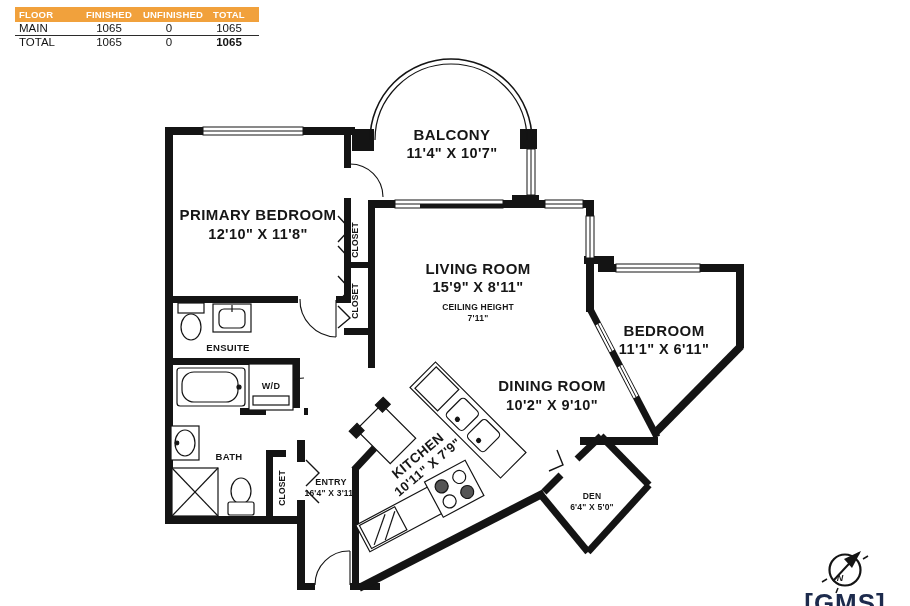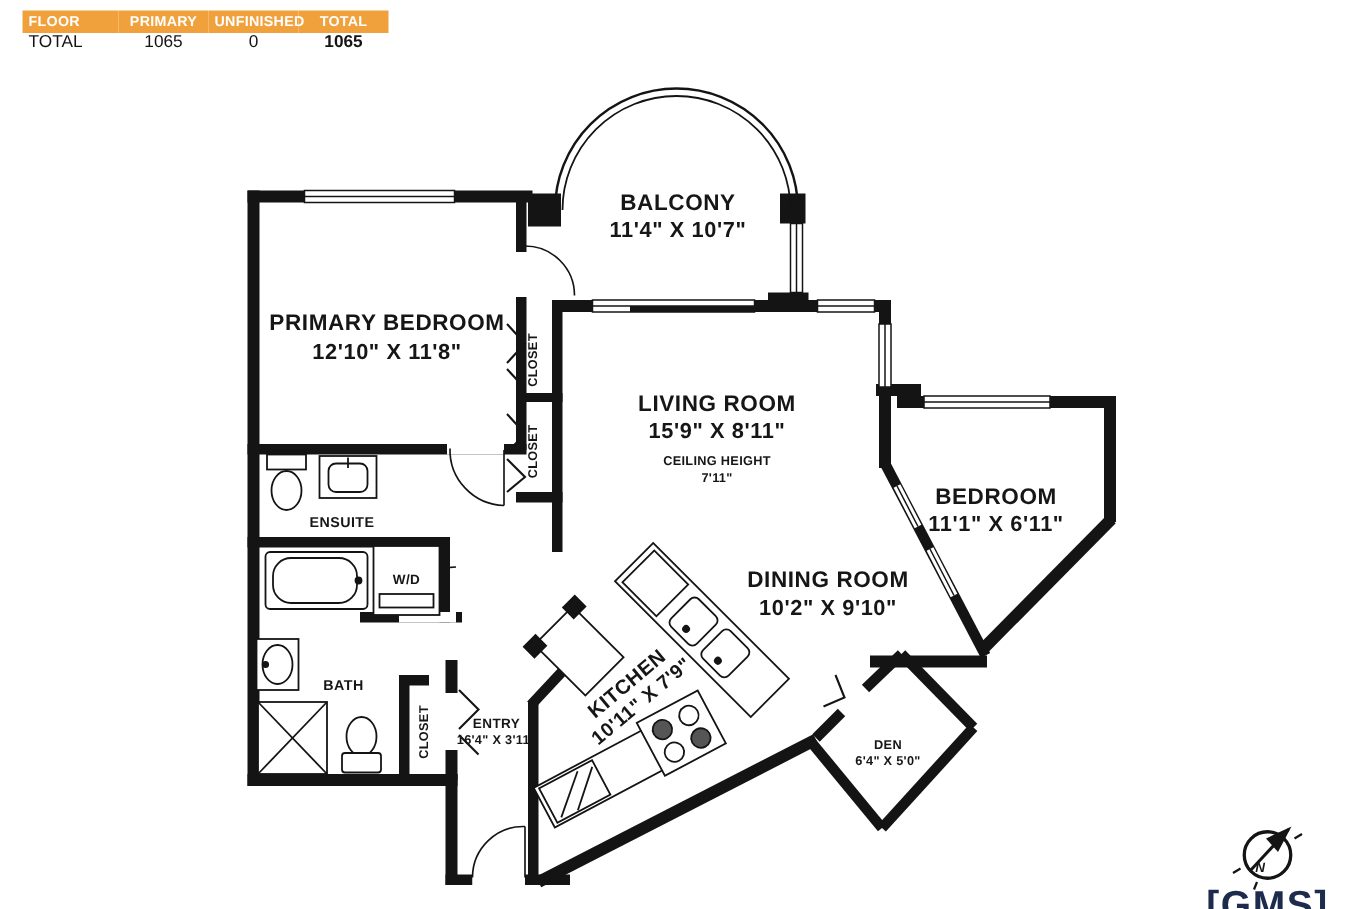--- a/index.html
+++ b/index.html
@@ -30,26 +30,32 @@
   .compass-n{font-size:9px;font-weight:700;font-style:italic;text-anchor:middle;}
 </style>
 </head>
 <body>
 
 <div class="tables">
   <table class="t-main">
     <thead>
       <tr>
         <th class="col-floor">FLOOR</th>
-        <th class="col-num">PRIMARY</th>
+        <th class="col-num">FINISHED</th>
         <th class="col-num">UNFINISHED</th>
         <th class="col-num">TOTAL</th>
       </tr>
     </thead>
     <tbody>
+      <tr class="row-main">
+        <td class="col-floor">MAIN</td>
+        <td class="col-num">1065</td>
+        <td class="col-num">0</td>
+        <td class="col-num">1065</td>
+      </tr>
       <tr class="row-total">
         <td class="col-floor">TOTAL</td>
         <td class="col-num">1065</td>
         <td class="col-num">0</td>
         <td class="col-num b">1065</td>
       </tr>
     </tbody>
   </table>
 
 </div>

